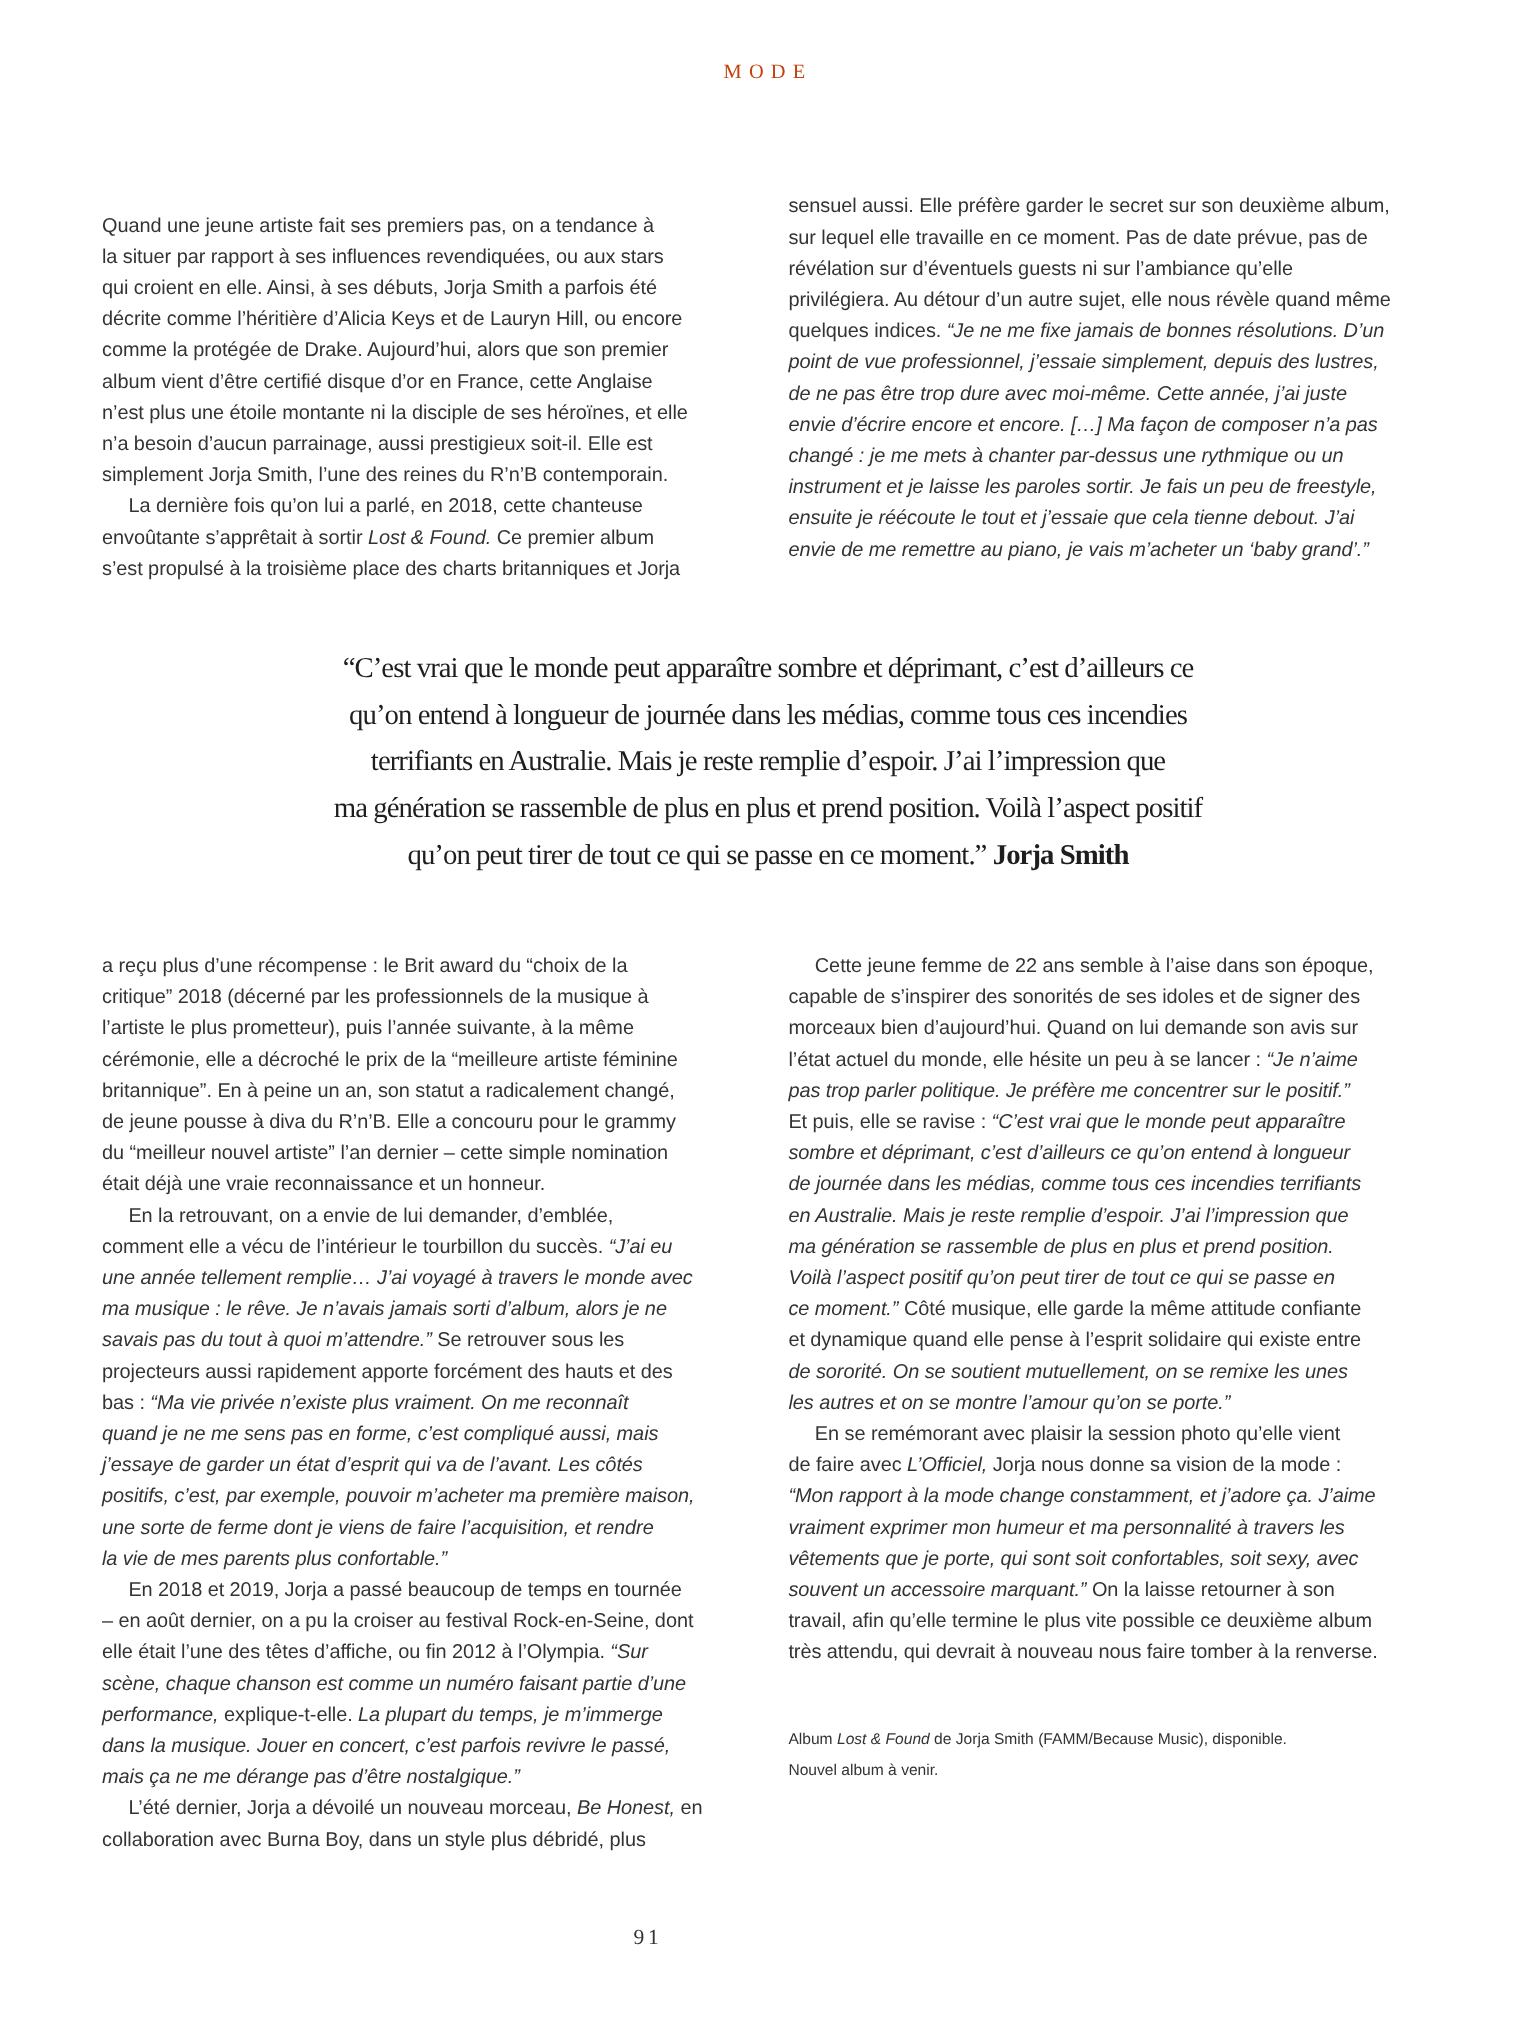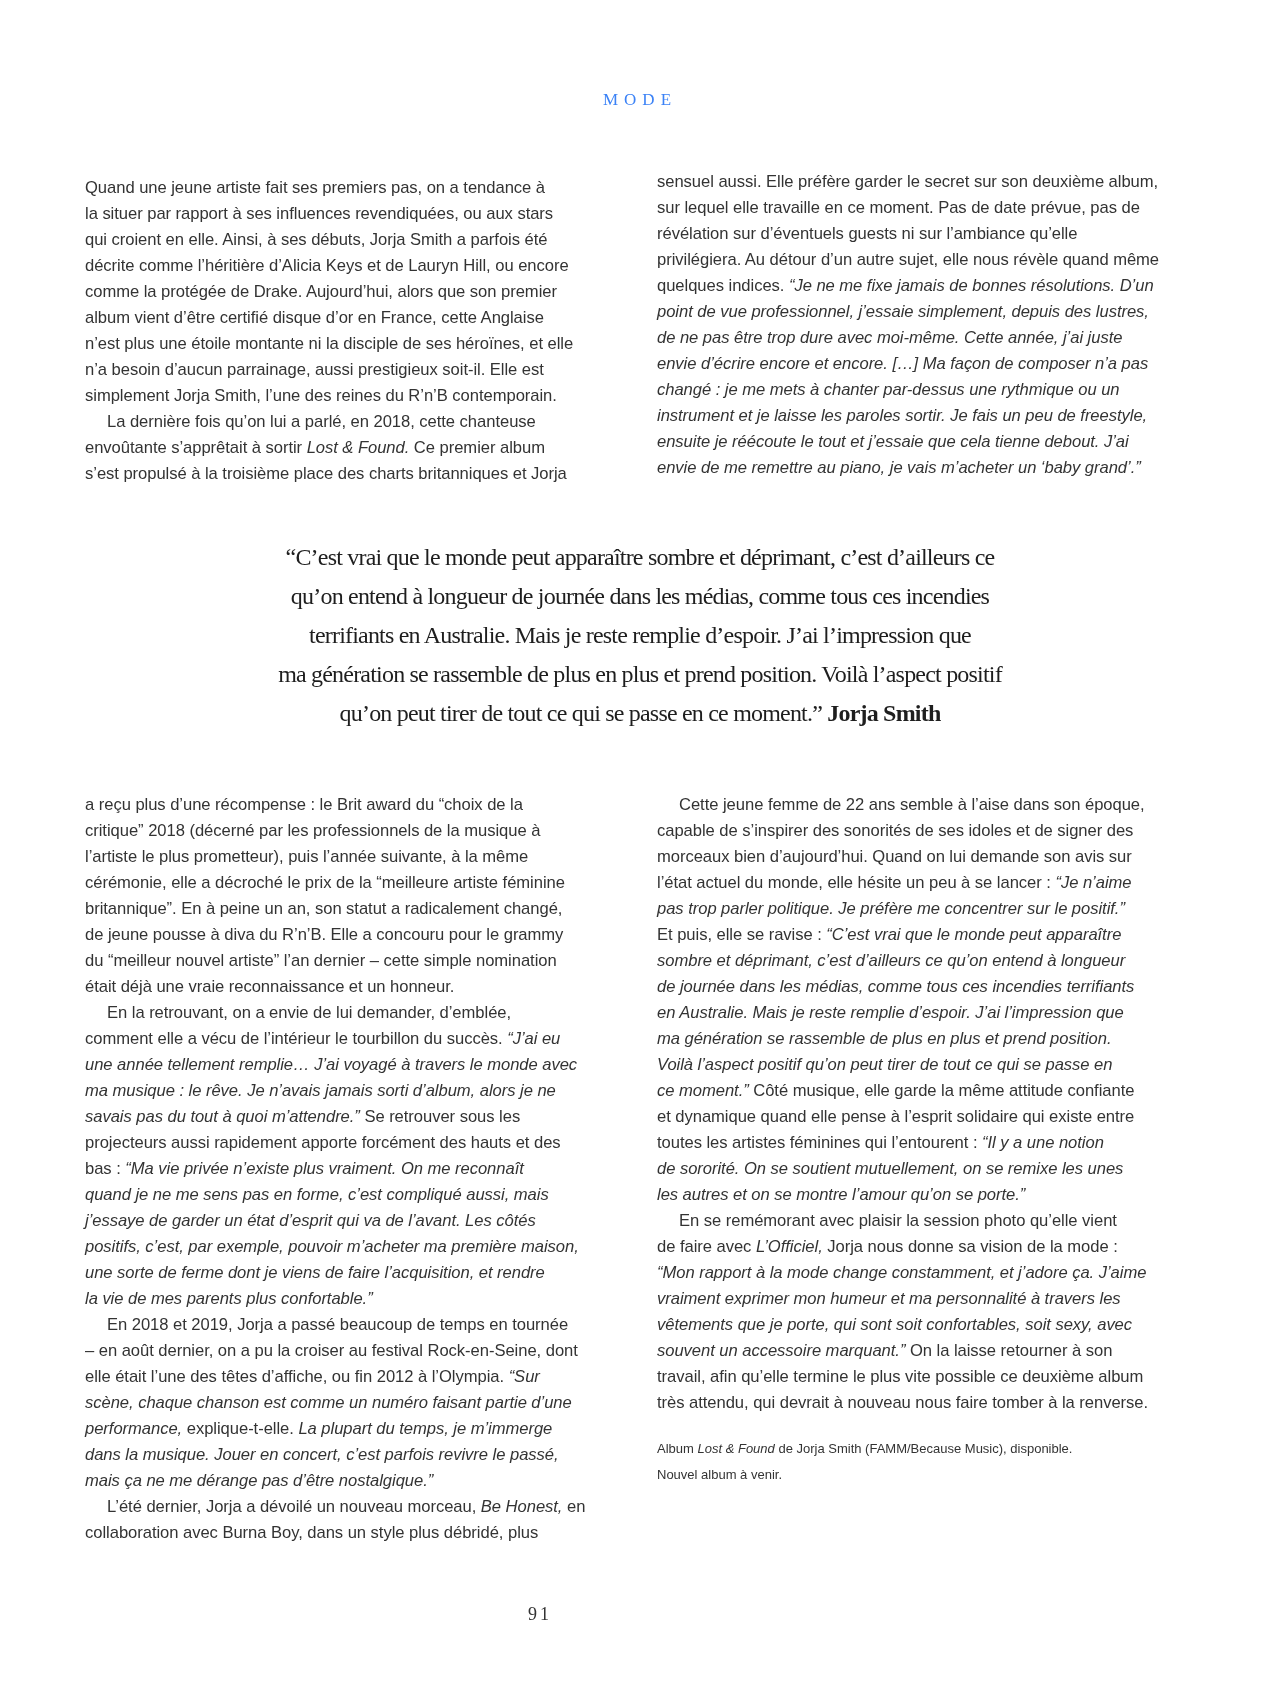--- a/index.html
+++ b/index.html
@@ -1,32 +1,32 @@
 <!DOCTYPE html>
 <html><head>
   <meta charset="utf-8">
   <style>
     html, body { margin: 0; padding: 0; background: #ffffff; }
     body { width: 1280px; height: 1697px; position: relative; overflow: hidden; color: #2a2a2a; }
     .header {
       position: absolute; top: 50px; left: 0; width: 1280px; text-align: center;
       font-family: "Liberation Serif", "DejaVu Serif", serif;
-      font-size: 17px; letter-spacing: 6px; color: #3b82f6; margin-top: 40px;
+      font-size: 17px; letter-spacing: 6px; color: #c2410c;
     }
     .col {
       position: absolute; width: 545px;
       font-family: "Liberation Sans", "DejaVu Sans", sans-serif;
       font-size: 16.6px; line-height: 26px; color: #333;
       letter-spacing: -0.05px;
     }
     .col .line { white-space: nowrap; display: block; height: 26px; }
     .col .line.indent { padding-left: 22px; }
     .col i { font-style: italic; text-align: center; }
     #col-top-left { left: 85px; top: 175px; }
-    #col-top-right { left: 657px; top: 169px; }
+    #col-top-right { left: 657px; top: 159px; }
     #col-bottom-left { left: 85px; top: 792px; }
     #col-bottom-right { left: 657px; top: 792px; }
     .pullquote {
       position: absolute; left: 140px; top: 538px; width: 1000px; text-align: center;
       font-family: "Liberation Serif", "DejaVu Serif", serif;
       font-size: 24px; line-height: 39px; color: #1e1e1e;
       letter-spacing: -0.8px;
     }
     .pullquote .pq-line { display: block; white-space: nowrap; }
     .pullquote b { font-weight: bold; }
@@ -122,21 +122,20 @@
     <span class="line"><span>l’état actuel du monde, elle hésite un peu à se lancer : </span><i>“Je n’aime</i></span>
     <span class="line"><i>pas trop parler politique. Je préfère me concentrer sur le positif.”</i></span>
     <span class="line"><span>Et puis, elle se ravise : </span><i>“C’est vrai que le monde peut apparaître</i></span>
     <span class="line"><i>sombre et déprimant, c’est d’ailleurs ce qu’on entend à longueur</i></span>
     <span class="line"><i>de journée dans les médias, comme tous ces incendies terrifiants</i></span>
     <span class="line"><i>en Australie. Mais je reste remplie d’espoir. J’ai l’impression que</i></span>
     <span class="line"><i>ma génération se rassemble de plus en plus et prend position.</i></span>
     <span class="line"><i>Voilà l’aspect positif qu’on peut tirer de tout ce qui se passe en</i></span>
     <span class="line"><i>ce moment.”</i><span> Côté musique, elle garde la même attitude confiante</span></span>
     <span class="line"><span>et dynamique quand elle pense à l’esprit solidaire qui existe entre</span></span>
-    <span class="line"><span>toutes les artistes féminines qui l’entourent : </span><i>“Il y a une notion</i></span>
     <span class="line"><i>de sororité. On se soutient mutuellement, on se remixe les unes</i></span>
     <span class="line"><i>les autres et on se montre l’amour qu’on se porte.”</i></span>
     <span class="line indent"><span>En se remémorant avec plaisir la session photo qu’elle vient</span></span>
     <span class="line"><span>de faire avec </span><i>L’Officiel,</i><span> Jorja nous donne sa vision de la mode :</span></span>
     <span class="line"><i>“Mon rapport à la mode change constamment, et j’adore ça. J’aime</i></span>
     <span class="line"><i>vraiment exprimer mon humeur et ma personnalité à travers les</i></span>
     <span class="line"><i>vêtements que je porte, qui sont soit confortables, soit sexy, avec</i></span>
     <span class="line"><i>souvent un accessoire marquant.”</i><span> On la laisse retourner à son</span></span>
     <span class="line"><span>travail, afin qu’elle termine le plus vite possible ce deuxième album</span></span>
     <span class="line"><span>très attendu, qui devrait à nouveau nous faire tomber à la renverse.</span></span>

